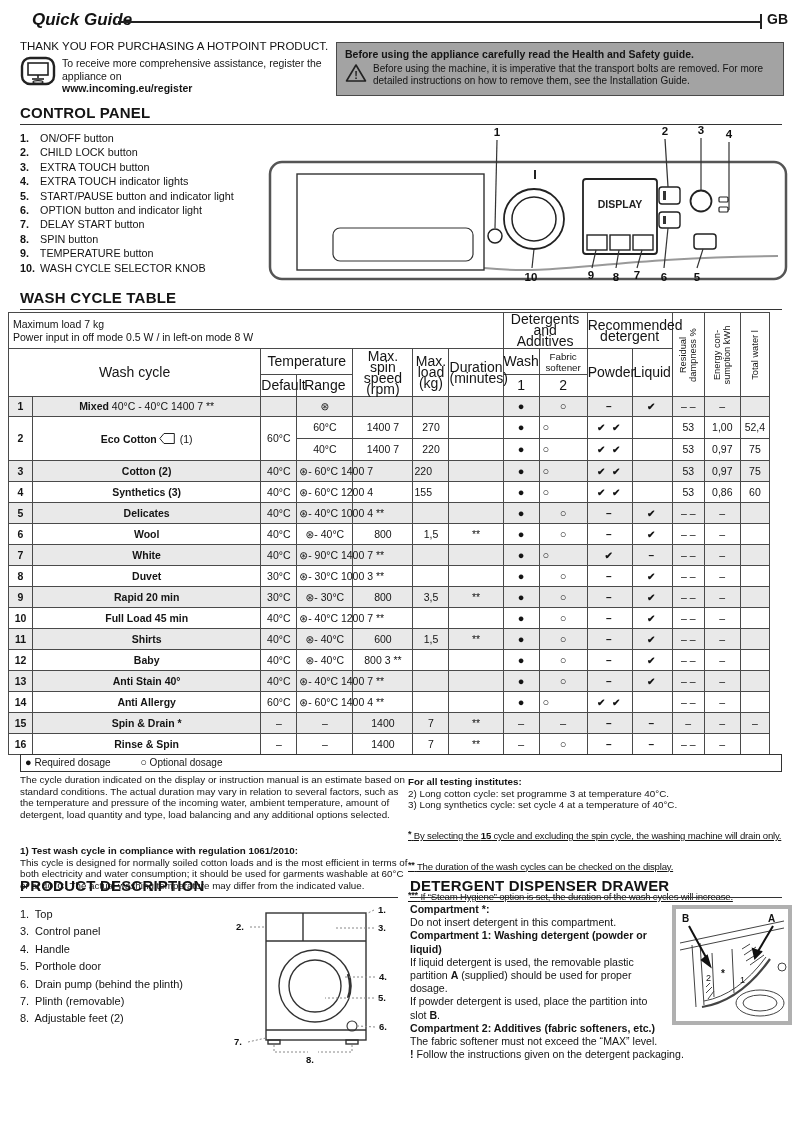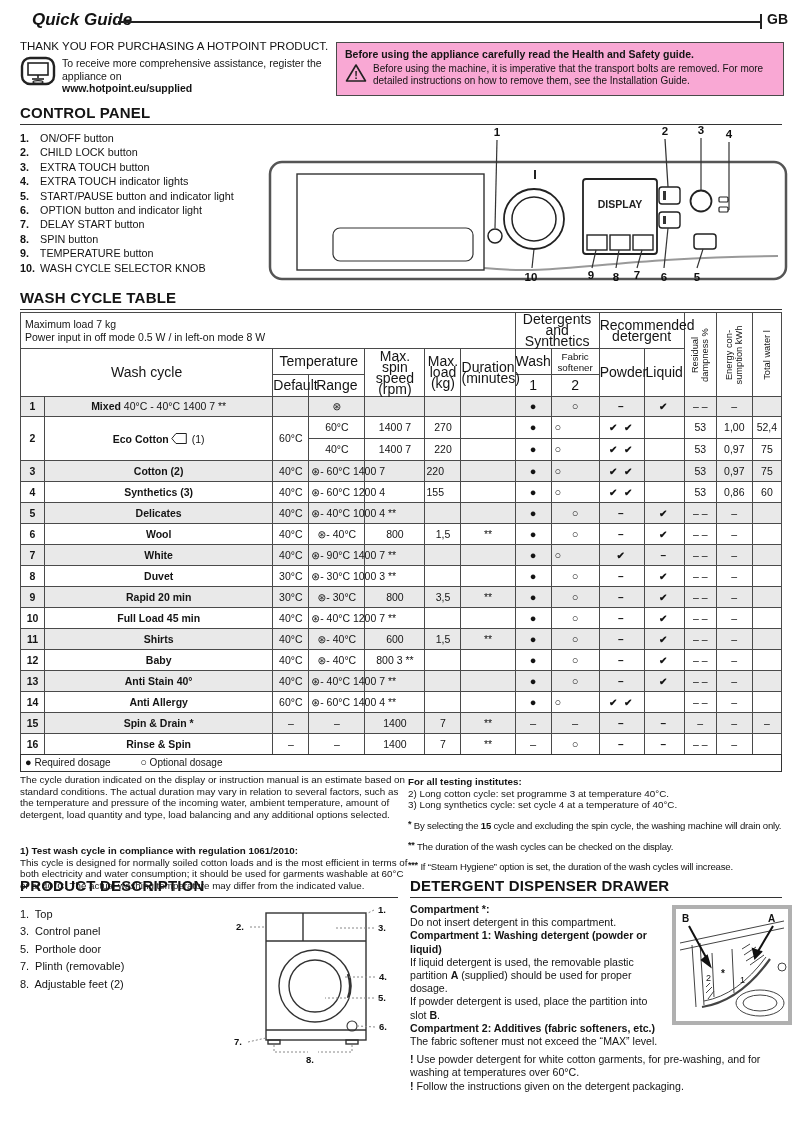--- a/index.html
+++ b/index.html
@@ -11,21 +11,21 @@
   #qg-title{left:20px;top:10px;font-size:17px;font-weight:bold;font-style:italic;margin-left:12px;}
   #qg-rule{left:118px;top:21px;width:642px;height:2px;background:#222;}
   #qg-tick{left:760px;top:14px;width:2px;height:15px;background:#222;}
   #qg-region{left:767px;top:11px;font-size:14px;font-weight:bold;}
   
   #thanks{left:20px;top:40px;font-size:11.5px;font-weight:normal;width:320px;}
   #reg-icon{left:20px;top:56px;}
   #reg-text{left:62px;top:57px;width:262px;font-size:10.5px;line-height:12.5px;}
   #reg-url{font-weight:bold;}
   
-  #safety-box{left:336px;top:42px;width:430px;height:42px;background:#f9a8d4;
+  #safety-box{left:336px;top:42px;width:430px;height:42px;background:#a3a3a3;
       border:1.5px solid #4a4a4a;padding:5px 8px;}
   #safety-title{font-size:10.5px;font-weight:bold;margin-bottom:3px;}
   #safety-row{display:flex;gap:6px;align-items:flex-start;}
   #safety-body{font-size:10px;line-height:12px;flex:1;}
   
   .sec-h{font-size:15px;font-weight:bold;letter-spacing:.2px;
       border-bottom:1.5px solid #333;padding-bottom:3px;}
   
   .li{font-size:10.8px;line-height:14.4px;}
   .li .ln{display:inline-block;min-width:17px;}
@@ -54,21 +54,21 @@
   .dot{font-size:11px;}
   .chk{font-weight:bold;font-size:10px;letter-spacing:2px;}
   
   #legend{left:20px;top:754px;width:752px;height:14px;border:1px solid #333;
       font-size:10px;padding:1px 4px;line-height:13px;}
   #legend .gap{display:inline-block;width:24px;}
   
   .note{font-size:9.8px;line-height:11.7px;}
   #notes-left{left:20px;top:774px;width:388px;}
   #notes-right{left:408px;top:776px;width:392px;}
-  .star{margin-top:8px;font-size:9.6px;line-height:11.4px;letter-spacing:-0.2px;}
+  .star{margin-top:18px;font-size:9.6px;line-height:11.4px;letter-spacing:-0.2px;text-decoration:underline;}
   .sup{font-weight:bold;vertical-align:2px;font-size:9px;}
   
   #pd-head{left:20px;top:877px;width:378px;}
   #pd-list{left:20px;top:906px;width:230px;}
   #dd-head{left:410px;top:877px;width:372px;}
   #dd-body{left:410px;top:903px;width:382px;font-size:10.6px;line-height:13.2px;}
   #disp-img{float:right;margin:2px 0 4px 8px;border:4px solid #b0b0b0;
       width:112px;height:112px;background:#fff;}
   .excl{font-weight:bold;}
   svg text{font-family:"Liberation Sans",sans-serif;}
@@ -86,21 +86,21 @@
   <svg width="38" height="32" viewBox="0 0 38 32">
     <rect x="2" y="2" width="32" height="26" rx="8" fill="none" stroke="#222" stroke-width="2.4"></rect>
     <rect x="8" y="7" width="20" height="12" fill="none" stroke="#222" stroke-width="1.6"></rect>
     <line x1="18" y1="19" x2="18" y2="22" stroke="#222" stroke-width="1.6"></line>
     <line x1="12" y1="23" x2="24" y2="23" stroke="#222" stroke-width="1.6"></line>
     <ellipse cx="18" cy="26" rx="5" ry="1.4" fill="none" stroke="#222" stroke-width="1.2"></ellipse>
   </svg>
 </div>
 <div class="abs" id="reg-text">
   <span>To receive more comprehensive assistance, register the appliance on</span><br>
-  <span id="reg-url">www.hotpoint.eu/supplied</span>
+  <span id="reg-url">www.incoming.eu/register</span>
 </div>
 
 <div class="abs" id="safety-box">
   <div id="safety-title">Before using the appliance carefully read the Health and Safety guide.</div>
   <div id="safety-row">
     <svg width="22" height="20" viewBox="0 0 22 20">
       <polygon points="11,2 20.5,18 1.5,18" fill="none" stroke="#222" stroke-width="1.6" stroke-linejoin="round"></polygon>
       <text x="11" y="15.5" text-anchor="middle" font-size="11" font-weight="bold" fill="#222">!</text>
     </svg>
     <div id="safety-body">Before using the machine, it is imperative that the transport bolts are removed. For more detailed instructions on how to remove them, see the Installation Guide.</div>
@@ -176,21 +176,21 @@
       <text x="354" y="163">8</text>
       <text x="375" y="161">7</text>
       <text x="402" y="163">6</text>
       <text x="435" y="163">5</text>
     </g>
   </svg>
 </div>
 
 <div class="abs sec-h" style="left:20px;top:289px;width:762px;" id="wt-head">WASH CYCLE TABLE</div>
 
-<div class="abs" style="left:20px;top:312px;">
+<div class="abs" style="left:8px;top:312px;">
 <table id="wash-table">
   <colgroup>
     <col style="width:24px">
         <col style="width:228px">
         <col style="width:36px">
         <col style="width:56px">
     <col style="width:60px">
         <col style="width:36px">
         <col style="width:54px">
         <col style="width:36px">
@@ -202,21 +202,21 @@
         <col style="width:29px">
   </colgroup>
   <thead>
   <tr style="height:36px">
     <td colspan="7" class="info">
       <div>Maximum load 7 kg</div>
       <div>Power input in off  mode 0.5 W / in left-on mode 8 W</div>
     </td>
     <td colspan="2" class="hc">
       <span>Detergents and</span><br>
-      <span>Synthetics</span>
+      <span>Additives</span>
     </td>
     <td colspan="2" class="hc">
       <span>Recommended</span><br>
       <span>detergent</span>
     </td>
     <td rowspan="3" class="rot">
       <div class="rotin"><span>Residual</span><br>
       <span>dampness %</span></div>
     </td>
     <td rowspan="3" class="rot">
@@ -565,21 +565,23 @@
   <div class="star">
     <span class="sup">***</span>
     <span>If “Steam Hygiene” option is set, the duration of the wash cycles will increase.</span>
   </div>
 </div>
 
 <div class="abs sec-h" id="pd-head">PRODUCT DESCRIPTION</div>
 <div class="abs" id="pd-list">
     <div class="li"><b class="ln">1.</b><span> Top</span></div>
     <div class="li"><b class="ln">3.</b><span> Control panel</span></div>
+    <div class="li"><b class="ln">4.</b><span> Handle</span></div>
     <div class="li"><b class="ln">5.</b><span> Porthole door</span></div>
+    <div class="li"><b class="ln">6.</b><span> Drain pump (behind the plinth)</span></div>
     <div class="li"><b class="ln">7.</b><span> Plinth (removable)</span></div>
     <div class="li"><b class="ln">8.</b><span> Adjustable feet (2)</span></div>
   </div>
 
 <div class="abs" style="left:228px;top:896px;">
   <svg width="176" height="176" viewBox="0 0 176 176">
     <g fill="none" stroke="#333" stroke-width="1.4">
       <rect x="38" y="17" width="100" height="127"></rect>
       <line x1="38" y1="45" x2="138" y2="45"></line>
       <line x1="75" y1="17" x2="75" y2="45"></line>
@@ -648,19 +650,16 @@
       </g>
     </svg>
   </div>
   <b>Compartment *:</b><br>
   <span>Do not insert detergent in this compartment.</span><br>
   <b>Compartment 1: Washing detergent (powder or liquid)</b><br>
   <span><span>If liquid detergent is used, the removable plastic partition </span><b>A</b><span> (supplied) should be used for proper dosage.</span></span><br>
   <span><span>If powder detergent is used, place the partition into slot </span><b>B</b><span>.</span></span><br>
   <b>Compartment 2: Additives (fabric softeners, etc.)</b><br>
   <span>The fabric softener must not exceed the “MAX” level.</span>
-  <div style="margin-top:5px;">
-    <span class="excl">!</span><span> Use powder detergent for white cotton garments, for pre-washing, and for washing at temperatures over 60°C.</span>
-  </div>
   <div>
     <span class="excl">!</span><span> Follow the instructions given on the detergent packaging.</span>
   </div>
 </div>
 
 </body></html>

